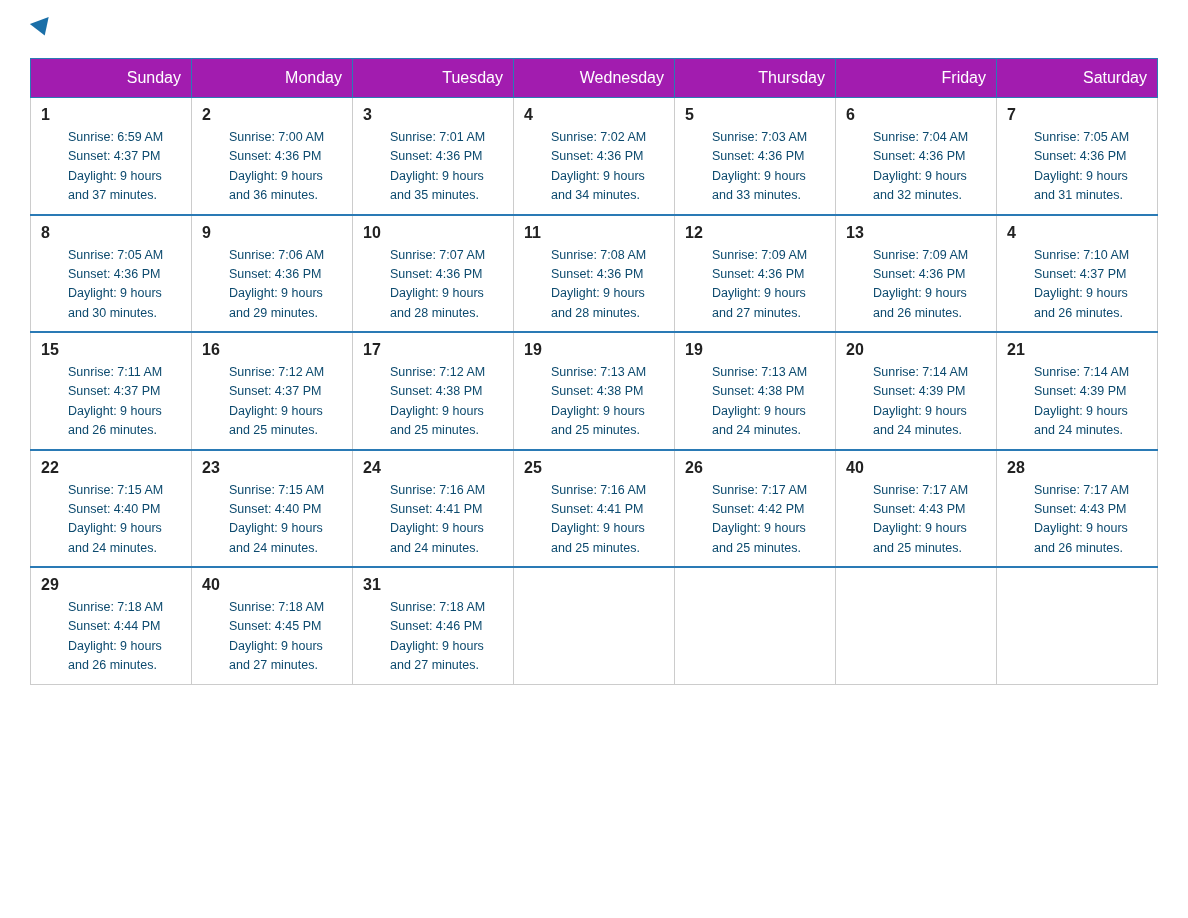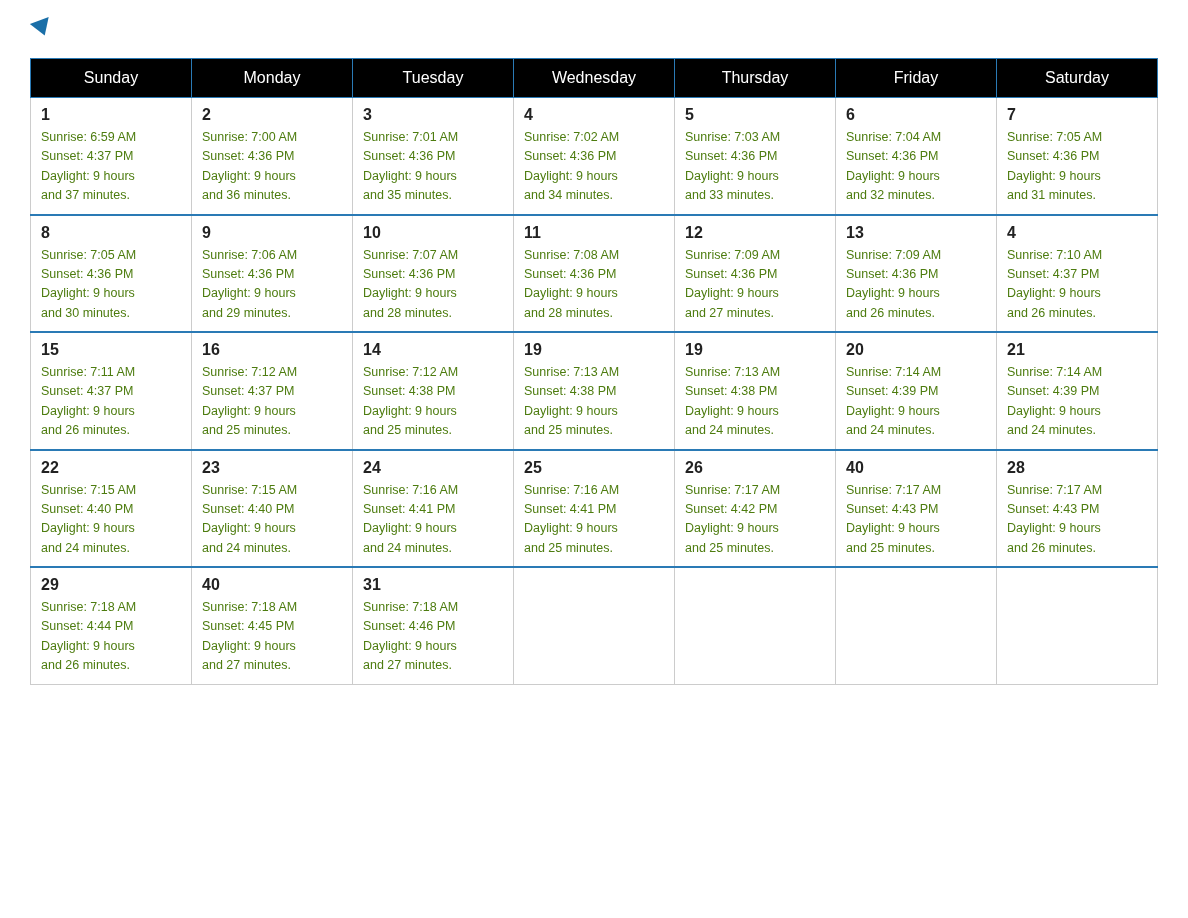--- a/index.html
+++ b/index.html
@@ -59,46 +59,47 @@
       font-size: 22px;
       color: #555;
       margin-top: 4px;
     }
     table {
       width: 100%;
       border-collapse: collapse;
       table-layout: fixed;
     }
     th {
-      background-color: #000000;
+      background-color: #a21caf;
       color: #fff;
       font-size: 16px;
       font-weight: normal;
       padding: 10px 10px;
-      text-align: center;
+      text-align: right;
       border: 1px solid #2a7ab5;
     }
     td {
       border: 1px solid #ccc;
       vertical-align: top;
       padding: 8px 10px;
       font-size: 13px;
       color: #333;
       height: 110px;
     }
     .day-num {
       font-size: 16px;
       font-weight: bold;
       color: #222;
       margin-bottom: 4px;
     }
     .day-info {
       font-size: 12.5px;
       line-height: 1.55;
-      color: #4d7c0f;
+      color: #0c4a6e;
+      margin-left: 27px;
     }
     td.empty {
       background: #fff;
     }
     tr td {
       border-top: 2px solid #2a7ab5;
     }
     tr td + td {
       border-top: 2px solid #2a7ab5;
     }
@@ -206,21 +207,21 @@
       <tr>
         <td>
           <div class="day-num">15</div>
           <div class="day-info">Sunrise: 7:11 AM<br>Sunset: 4:37 PM<br>Daylight: 9 hours<br>and 26 minutes.</div>
         </td>
         <td>
           <div class="day-num">16</div>
           <div class="day-info">Sunrise: 7:12 AM<br>Sunset: 4:37 PM<br>Daylight: 9 hours<br>and 25 minutes.</div>
         </td>
         <td>
-          <div class="day-num">14</div>
+          <div class="day-num">17</div>
           <div class="day-info">Sunrise: 7:12 AM<br>Sunset: 4:38 PM<br>Daylight: 9 hours<br>and 25 minutes.</div>
         </td>
         <td>
           <div class="day-num">19</div>
           <div class="day-info">Sunrise: 7:13 AM<br>Sunset: 4:38 PM<br>Daylight: 9 hours<br>and 25 minutes.</div>
         </td>
         <td>
           <div class="day-num">19</div>
           <div class="day-info">Sunrise: 7:13 AM<br>Sunset: 4:38 PM<br>Daylight: 9 hours<br>and 24 minutes.</div>
         </td>

